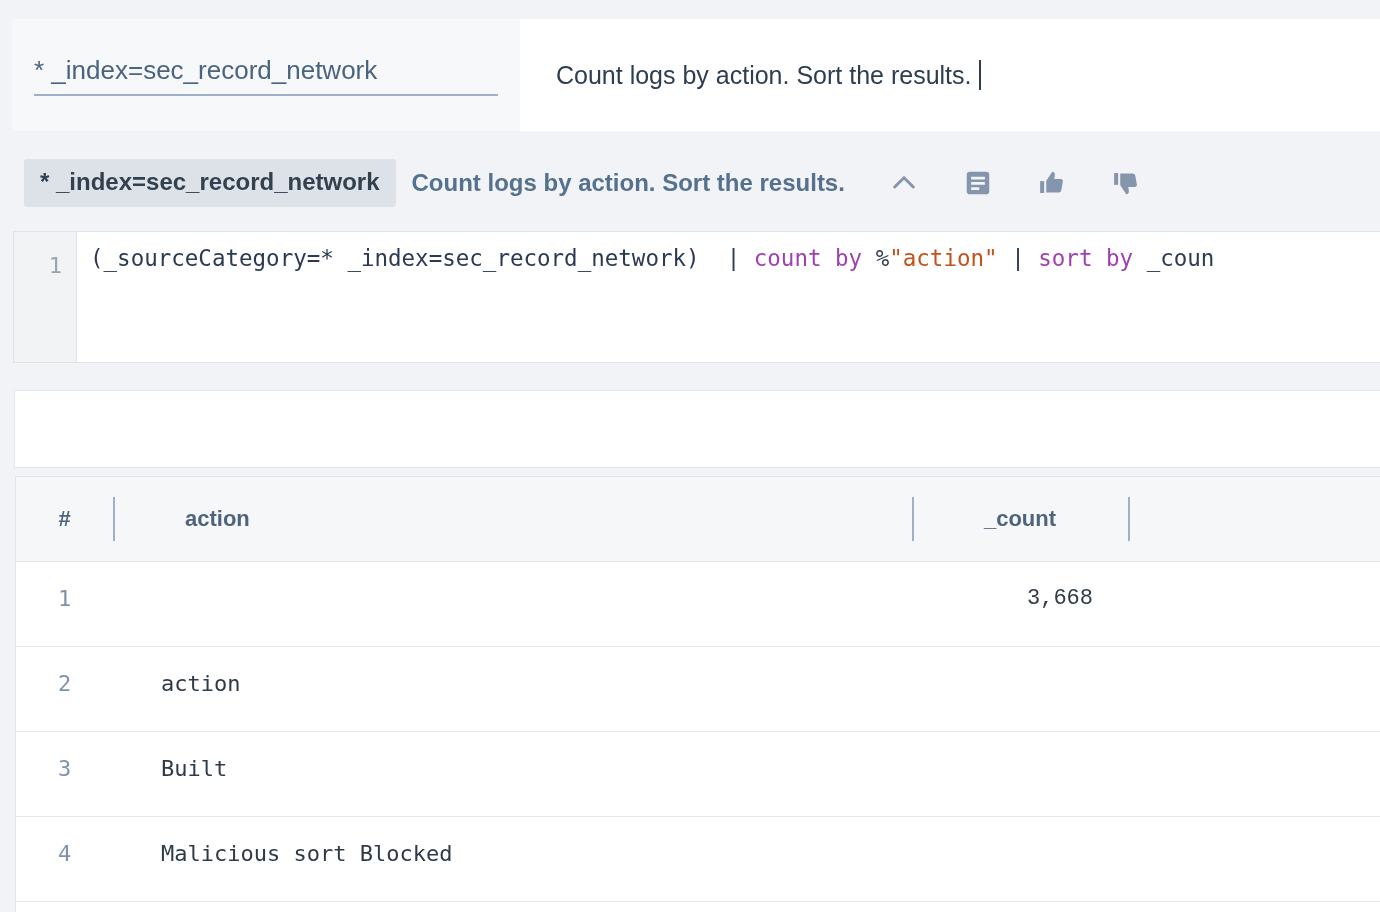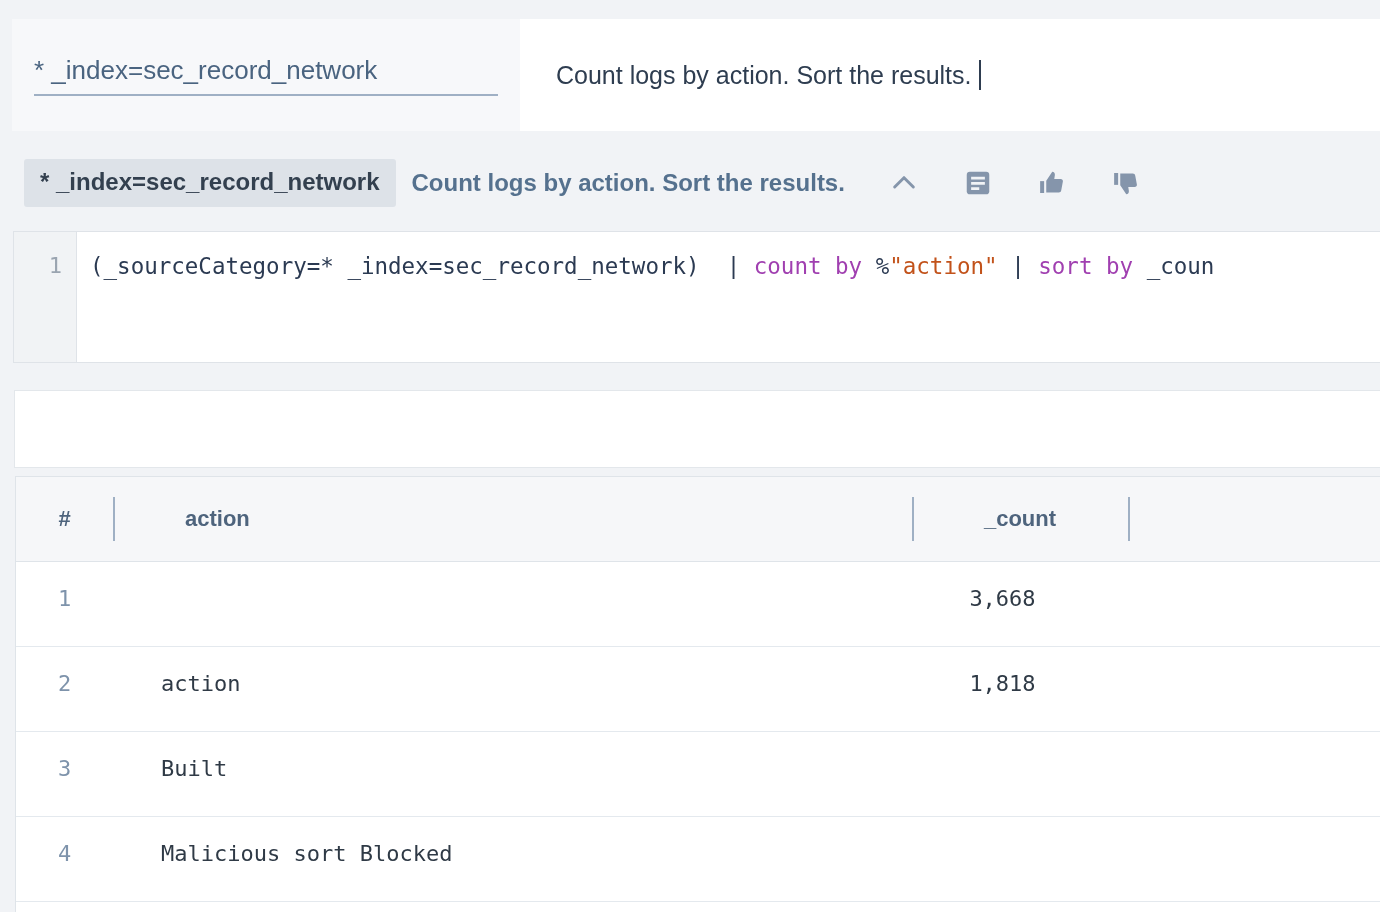--- a/index.html
+++ b/index.html
@@ -137,21 +137,21 @@
     flex: none;
   }
   .gutter-num {
     font-family: "DejaVu Sans Mono", "Liberation Mono", monospace;
     font-size: 22px;
     color: #9aa4b0;
     line-height: 30px;
   }
   .code-area {
     flex: 1;
-    padding-top: 19px;
+    padding-top: 11px;
     padding-left: 13px;
     overflow: hidden;
     white-space: nowrap;
   }
   .code-line {
     font-family: "DejaVu Sans Mono", "Liberation Mono", monospace;
     font-size: 22.5px;
     line-height: 30px;
     white-space: pre;
     color: #2b3a52;
@@ -244,22 +244,23 @@
     text-align: center;
     color: #7e93ab;
   }
   .td-action {
     flex: 1;
     padding-left: 48px;
     white-space: nowrap;
   }
   .td-count {
     width: 216px;
-    text-align: center;
+    text-align: right;
     padding-right: 35px;
+    font-family: Liberation Mono, monospace;
   }
   .td-spacer { flex: none; width: 252px; }
 </style>
 </head>
 <body>
 
 <div class="query-bar">
   <div class="scope-box">
     <div class="scope-text">* _index=sec_record_network</div>
     <div class="scope-underline"></div>
@@ -331,21 +332,20 @@
   <div id="table-body">
       <div class="trow">
         <div class="td td-idx">1</div>
         <div class="td td-action"></div>
         <div class="td td-count">3,668</div>
         <div class="td td-spacer"></div>
       </div>
       <div class="trow">
         <div class="td td-idx">2</div>
         <div class="td td-action">action</div>
-        <div class="td td-count">1,818</div>
         <div class="td td-spacer"></div>
       </div>
       <div class="trow">
         <div class="td td-idx">3</div>
         <div class="td td-action">Built</div>
         <div class="td td-spacer"></div>
       </div>
       <div class="trow">
         <div class="td td-idx">4</div>
         <div class="td td-action">Malicious sort Blocked</div>

